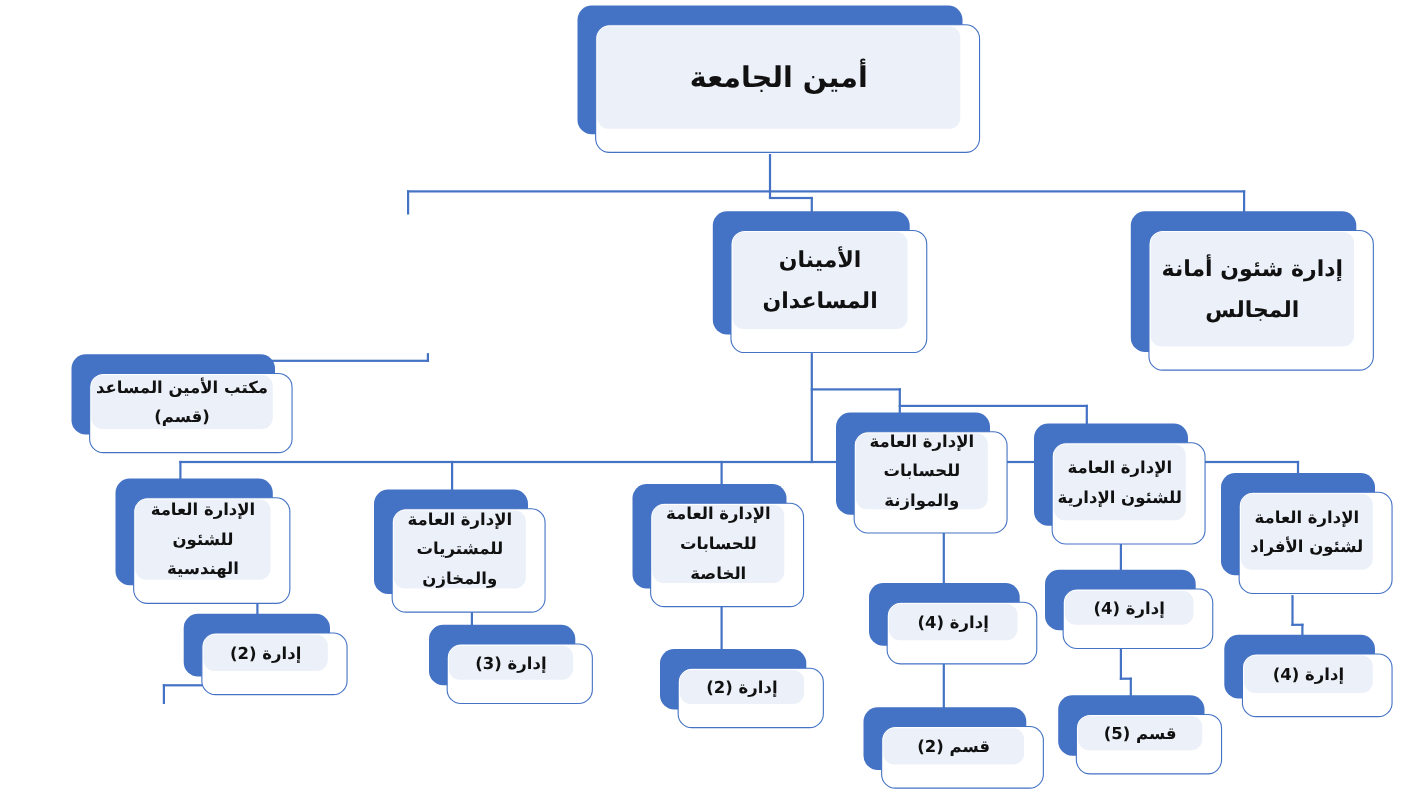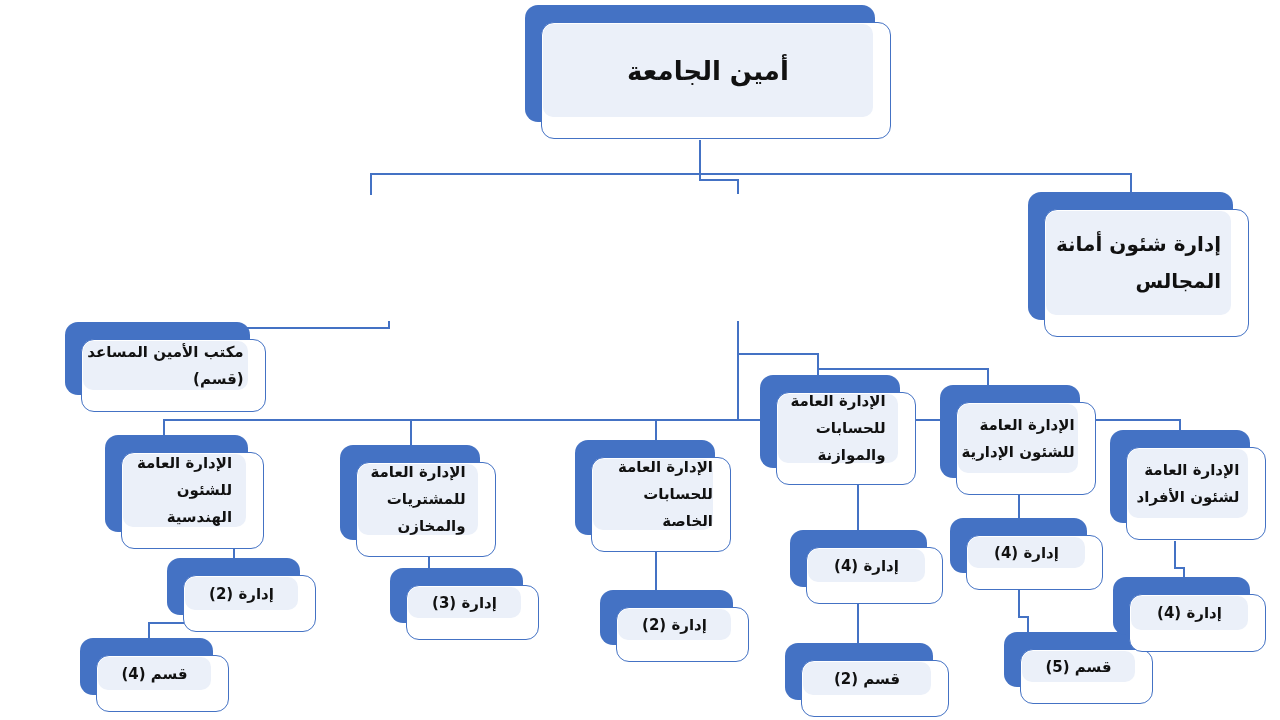--- a/index.html
+++ b/index.html
@@ -27,21 +27,21 @@
     box-sizing:border-box;
   }
   .node .fill {
     position:absolute; left:1px; top:1px;
     width:calc(100% - 18px); height:calc(100% - 22px);
     background:#EBF0F9; border-radius:10px;
     display:flex; align-items:center; justify-content:center;
   }
   .lbl {
     display:block; font-weight:bold; color:#111111;
-    text-align:right; white-space:pre-line; direction:rtl;
+    text-align:center; white-space:pre-line; direction:rtl;
   }
   .lvl0 .lbl { font-size:26px; }
   .lvl1 .lbl { font-size:20px; line-height:1.85; }
   .lvl2 .lbl { font-size:15px; line-height:1.8; }
   .cnt  .lbl { font-size:15px; }
 </style>
 </head>
 <body>
 
 <div class="canvas">
@@ -86,20 +86,29 @@
   <div class="node lvl0" style="left:525px;top:5px;width:350px;height:117px">
     <div class="back"></div>
     <div class="front">
       <div class="fill">
         <span class="lbl">أمين الجامعة</span>
       </div>
     </div>
   </div>
 
 
+  <div class="node lvl1" style="left:648px;top:192px;width:179px;height:112px">
+    <div class="back"></div>
+    <div class="front">
+      <div class="fill">
+        <span class="lbl">الأمينان
+المساعدان</span>
+      </div>
+    </div>
+  </div>
 
   <div class="node lvl2" style="left:65px;top:322px;width:185px;height:73px">
     <div class="back"></div>
     <div class="front">
       <div class="fill">
         <span class="lbl">مكتب الأمين المساعد
 (قسم)</span>
       </div>
     </div>
   </div>
@@ -179,28 +188,20 @@
 
   <div class="node cnt" style="left:167px;top:558px;width:133px;height:57px">
     <div class="back"></div>
     <div class="front">
       <div class="fill">
         <span class="lbl">إدارة (2)</span>
       </div>
     </div>
   </div>
 
-  <div class="node cnt" style="left:80px;top:638px;width:133px;height:57px">
-    <div class="back"></div>
-    <div class="front">
-      <div class="fill">
-        <span class="lbl">قسم (4)</span>
-      </div>
-    </div>
-  </div>
 
   <div class="node cnt" style="left:390px;top:568px;width:133px;height:55px">
     <div class="back"></div>
     <div class="front">
       <div class="fill">
         <span class="lbl">إدارة (3)</span>
       </div>
     </div>
   </div>
 
@@ -233,21 +234,21 @@
 
   <div class="node cnt" style="left:950px;top:518px;width:137px;height:55px">
     <div class="back"></div>
     <div class="front">
       <div class="fill">
         <span class="lbl">إدارة (4)</span>
       </div>
     </div>
   </div>
 
-  <div class="node cnt" style="left:1004px;top:632px;width:133px;height:55px">
+  <div class="node cnt" style="left:962px;top:632px;width:133px;height:55px">
     <div class="back"></div>
     <div class="front">
       <div class="fill">
         <span class="lbl">قسم (5)</span>
       </div>
     </div>
   </div>
 
   <div class="node cnt" style="left:1113px;top:577px;width:137px;height:58px">
     <div class="back"></div>

